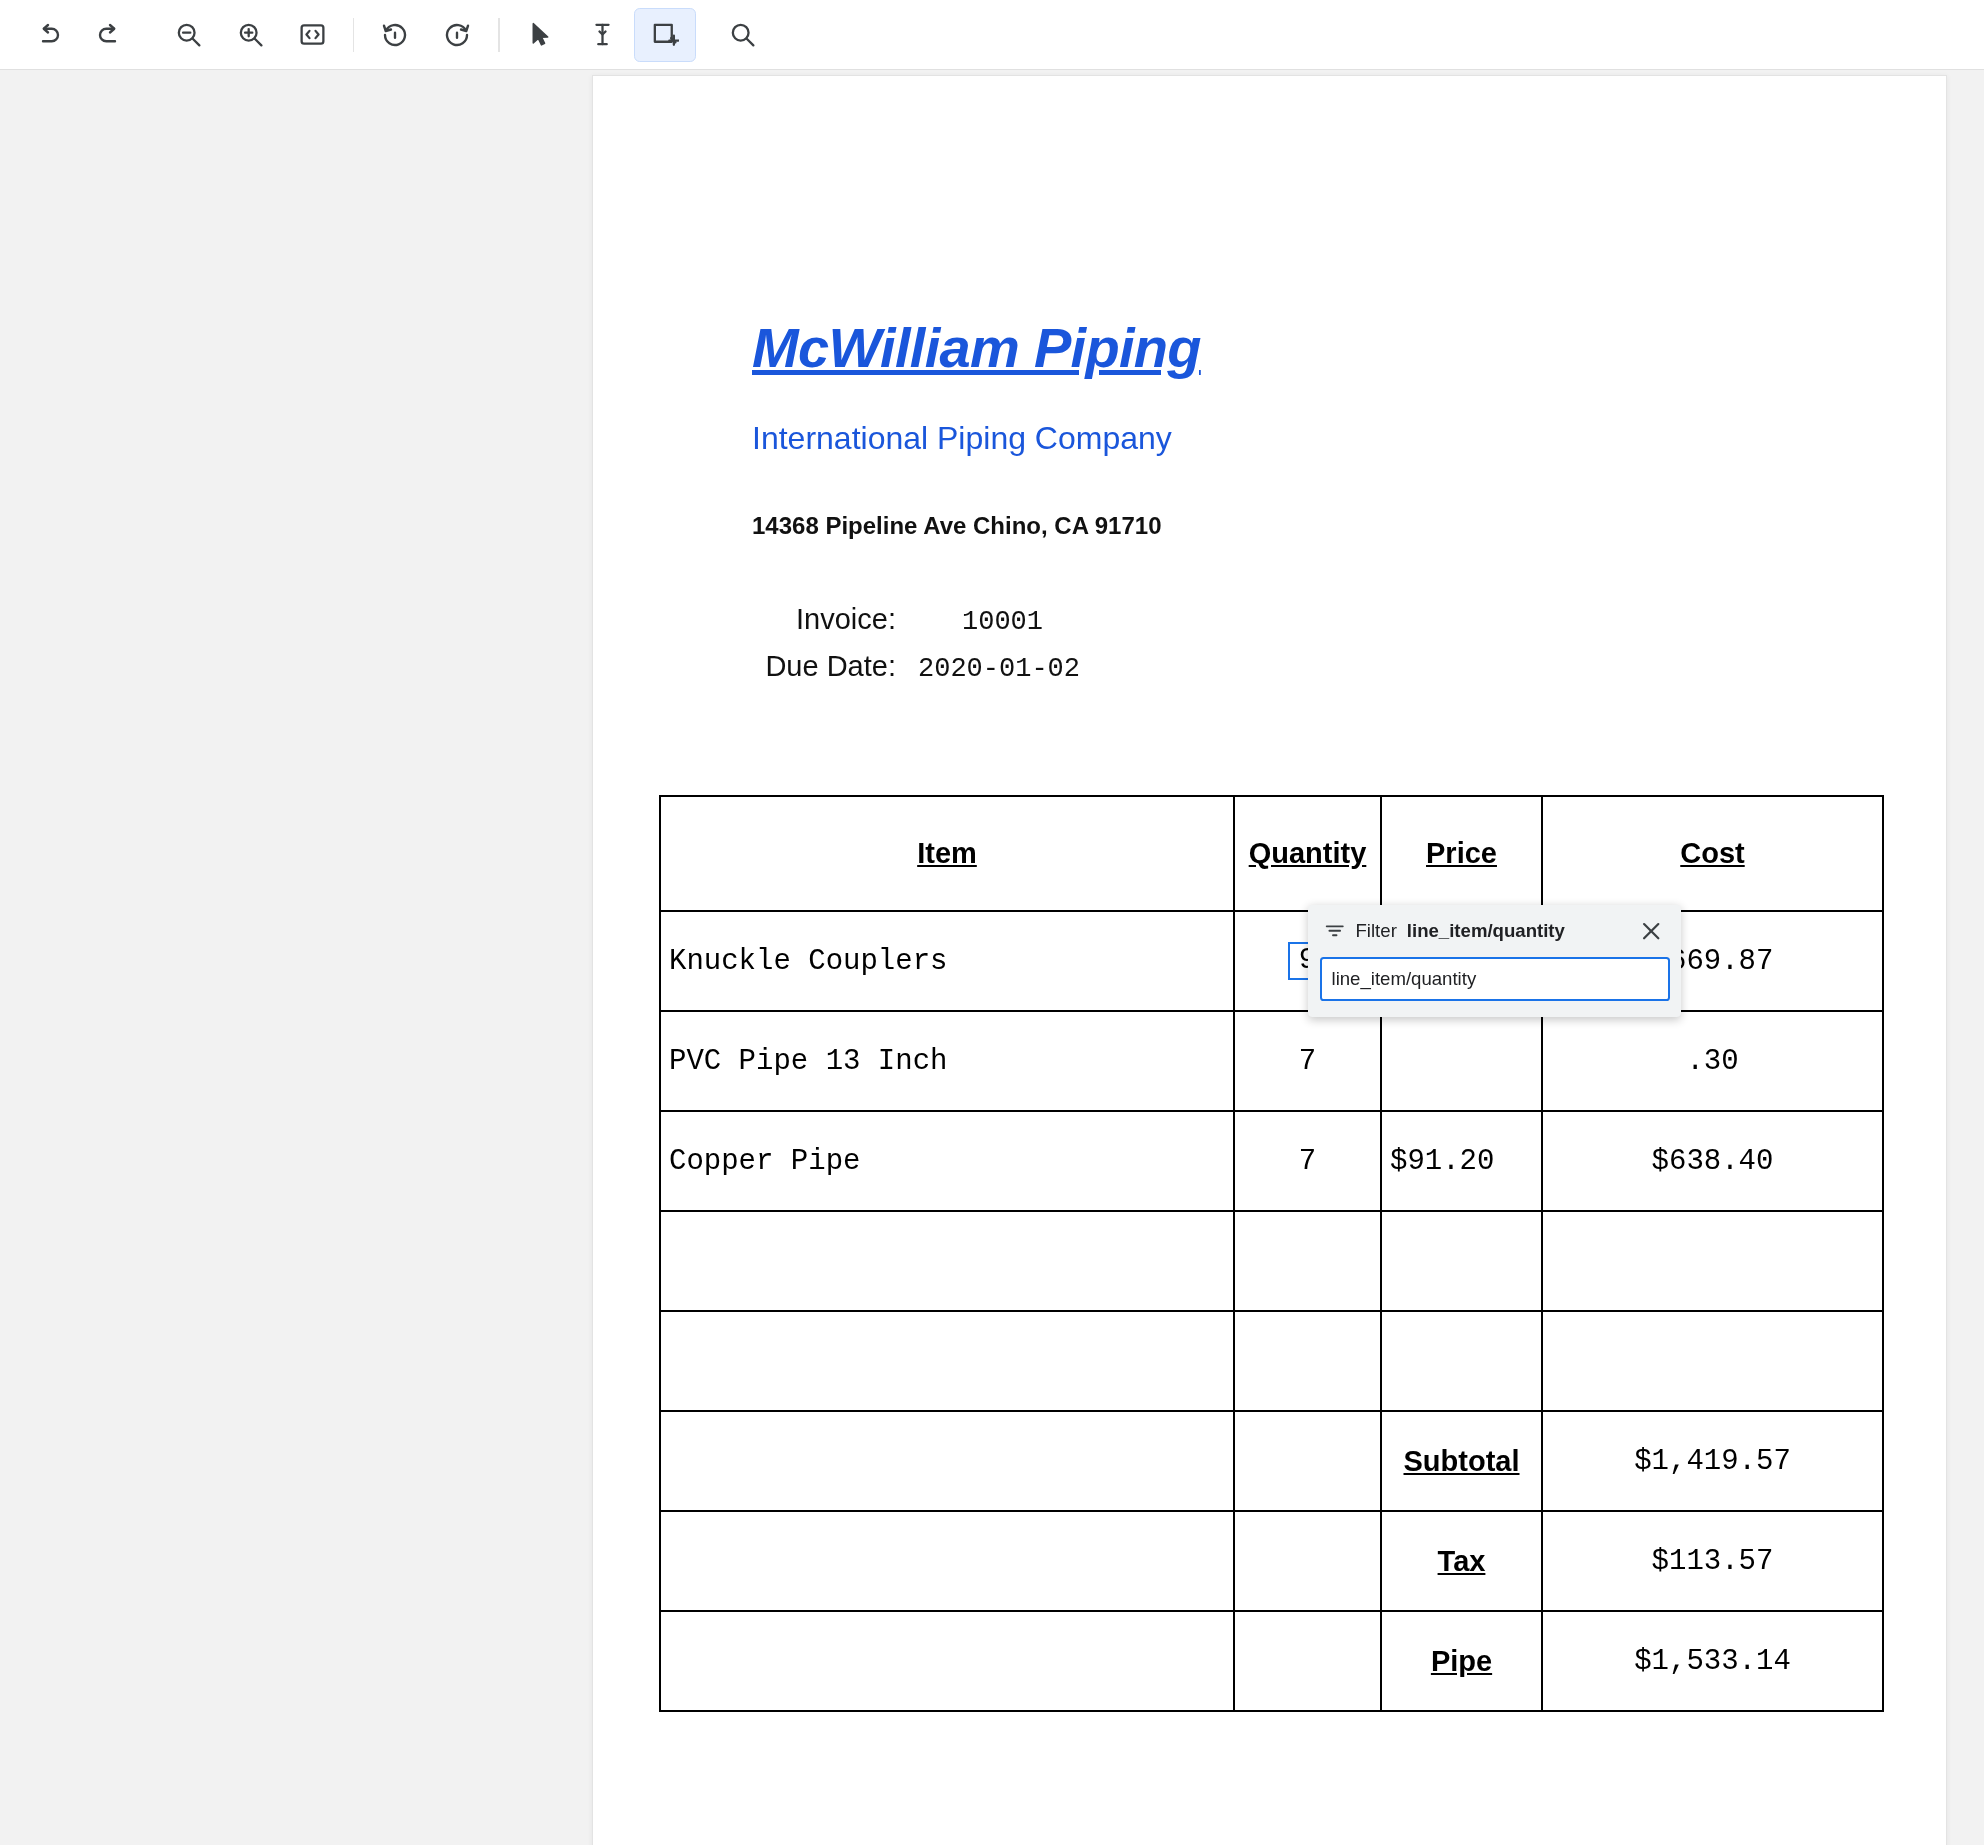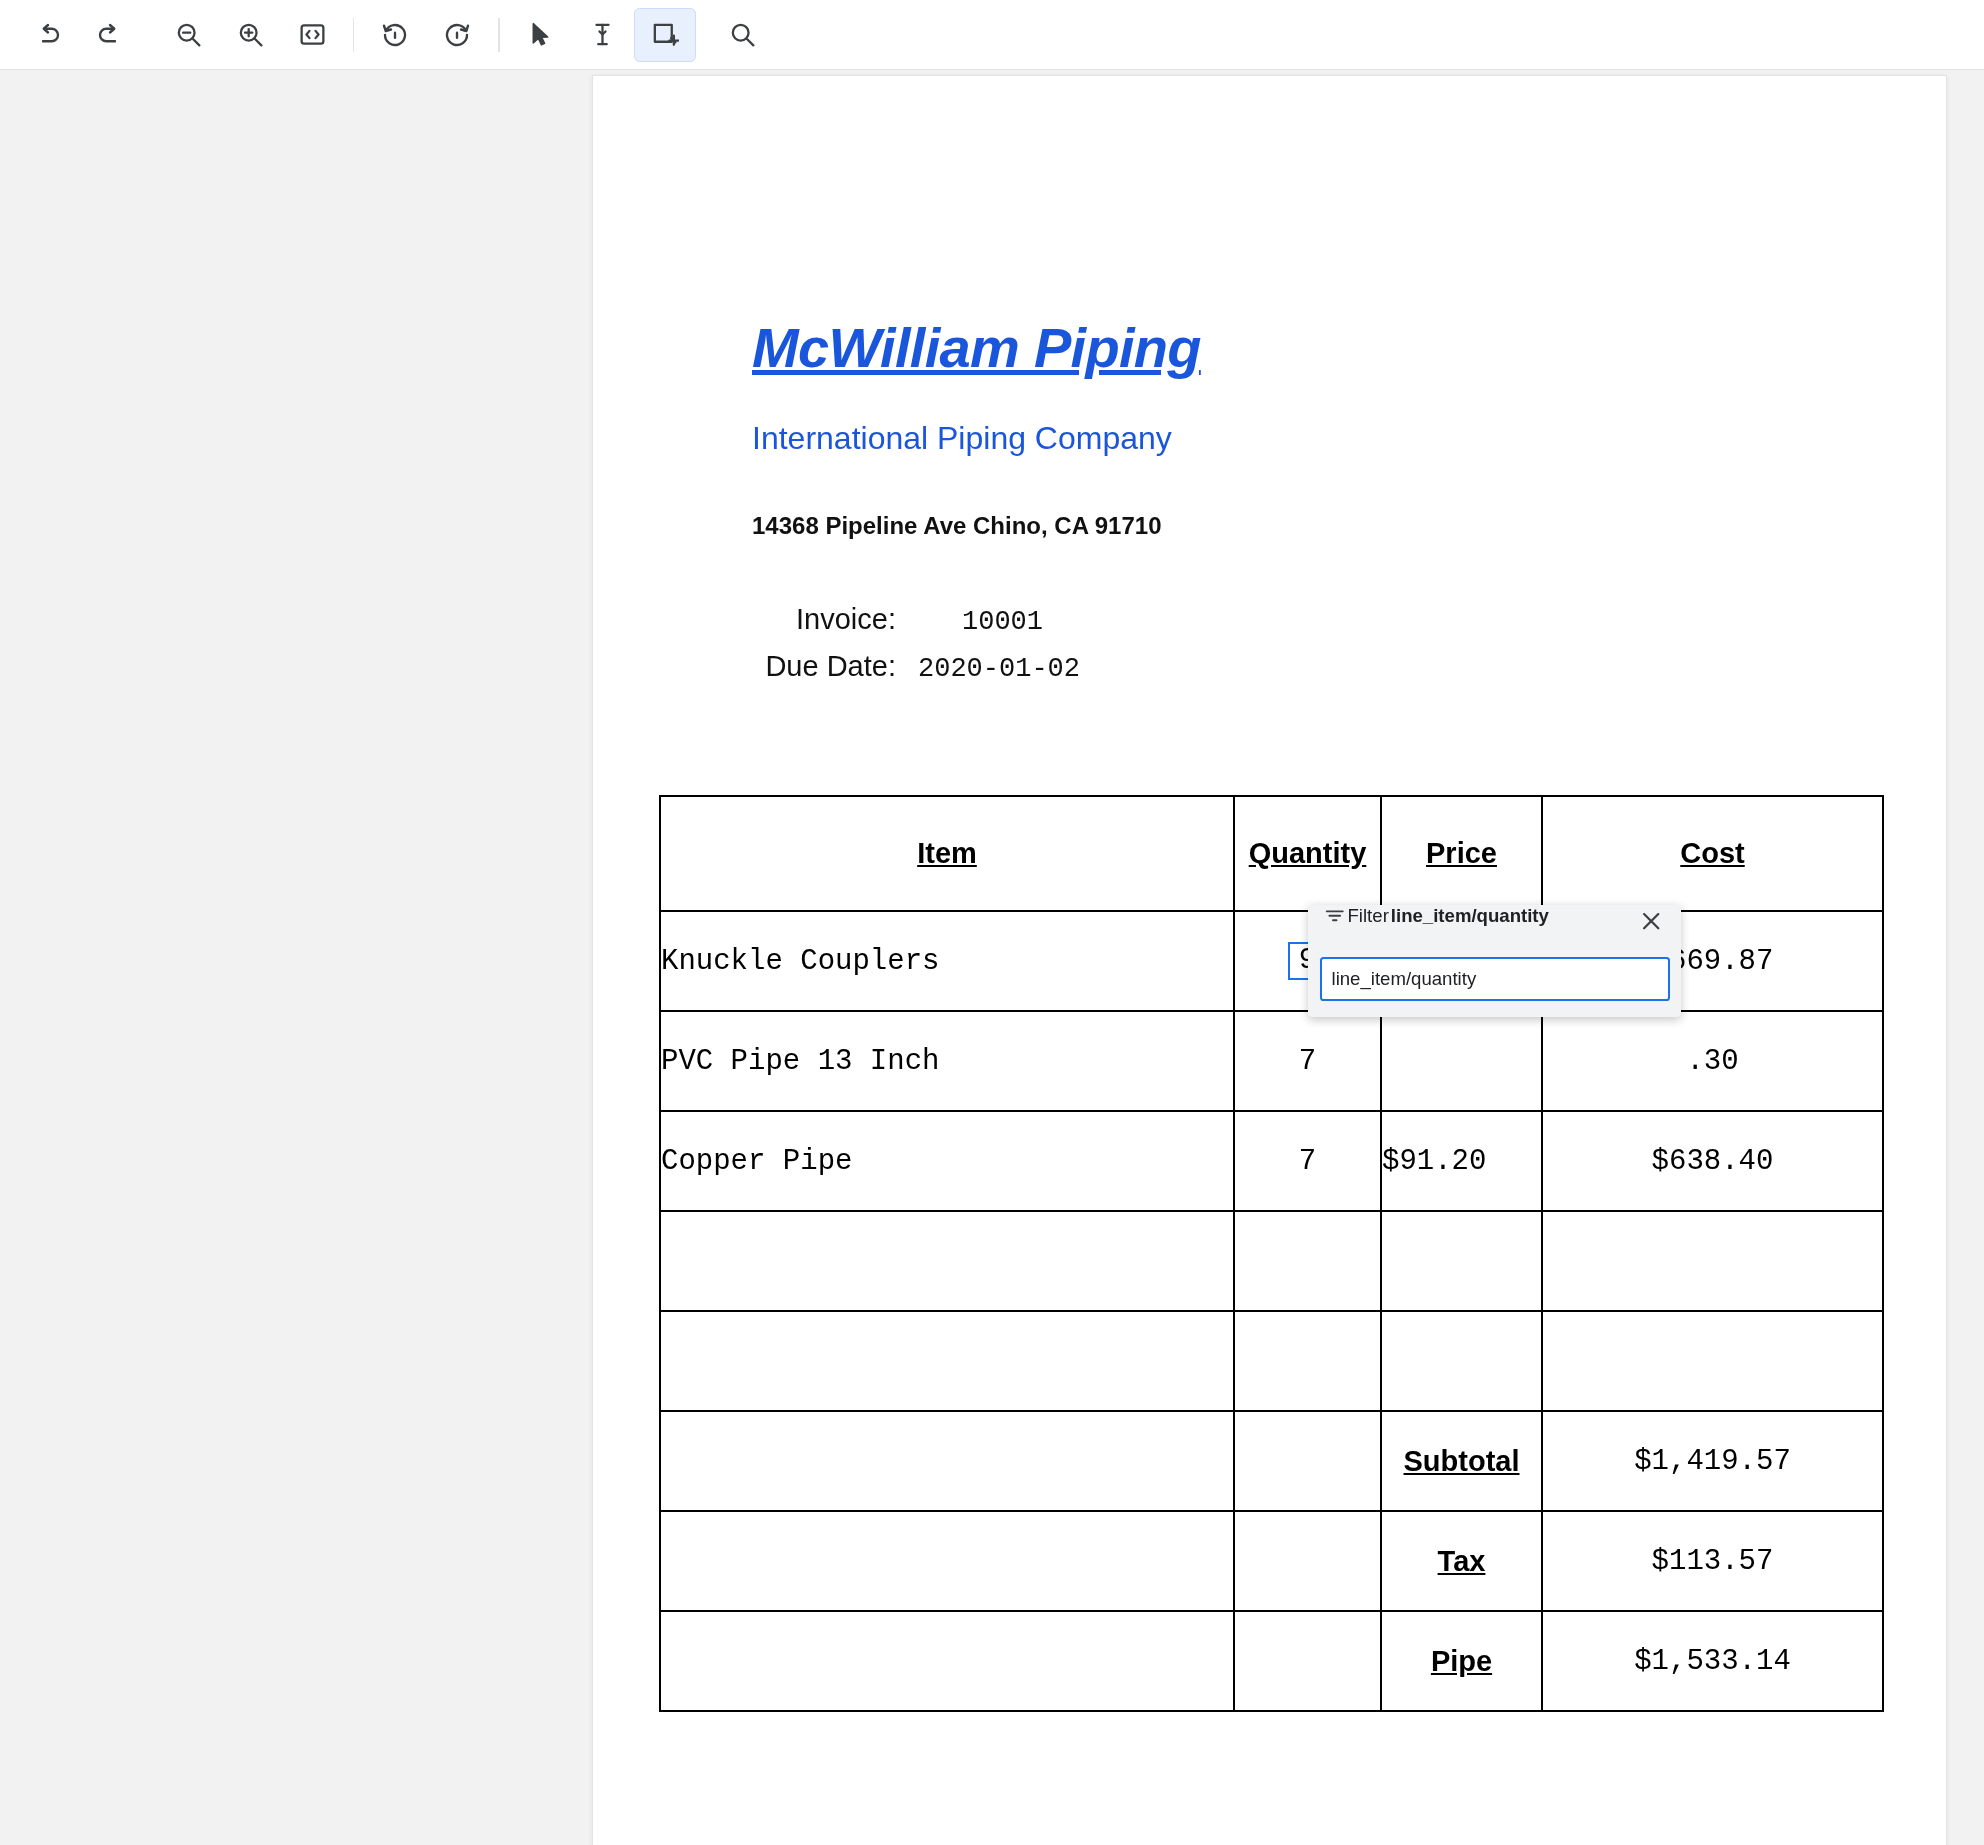--- a/index.html
+++ b/index.html
@@ -129,21 +129,21 @@
   .inv-table {
     position: absolute;
     left: 66px;
     top: 719px;
     width: 1223px;
     border-collapse: collapse;
     table-layout: fixed;
   }
   .inv-table td, .inv-table th {
     border: 2.2px solid #000;
-    padding: 0;
+    padding: 8px;
     height: 100px;
     vertical-align: middle;
   }
   .inv-table th {
     height: 115px;
     font-size: 29px;
     text-decoration: underline;
     font-weight: bold;
   }
   .col-item { width: 574px; }
@@ -193,24 +193,24 @@
     left: 1308px;
     top: 905px;
     width: 373px;
     background: #f1f3f4;
     border-radius: 4.3px;
     box-shadow: 0 2.9px 10px rgba(0,0,0,0.22);
     z-index: 40;
   }
   .filter-head {
     display: flex;
-    align-items: flex-start;
+    align-items: center;
     height: 52px;
     padding: 0 13px 0 16px;
-    gap: 2px;
+    gap: 10px;
   }
   .filter-label {
     font-size: 18.6px;
     color: #202124;
   }
   .filter-field-name {
     font-size: 18.6px;
     color: #202124;
     font-weight: bold;
     flex: 1;

